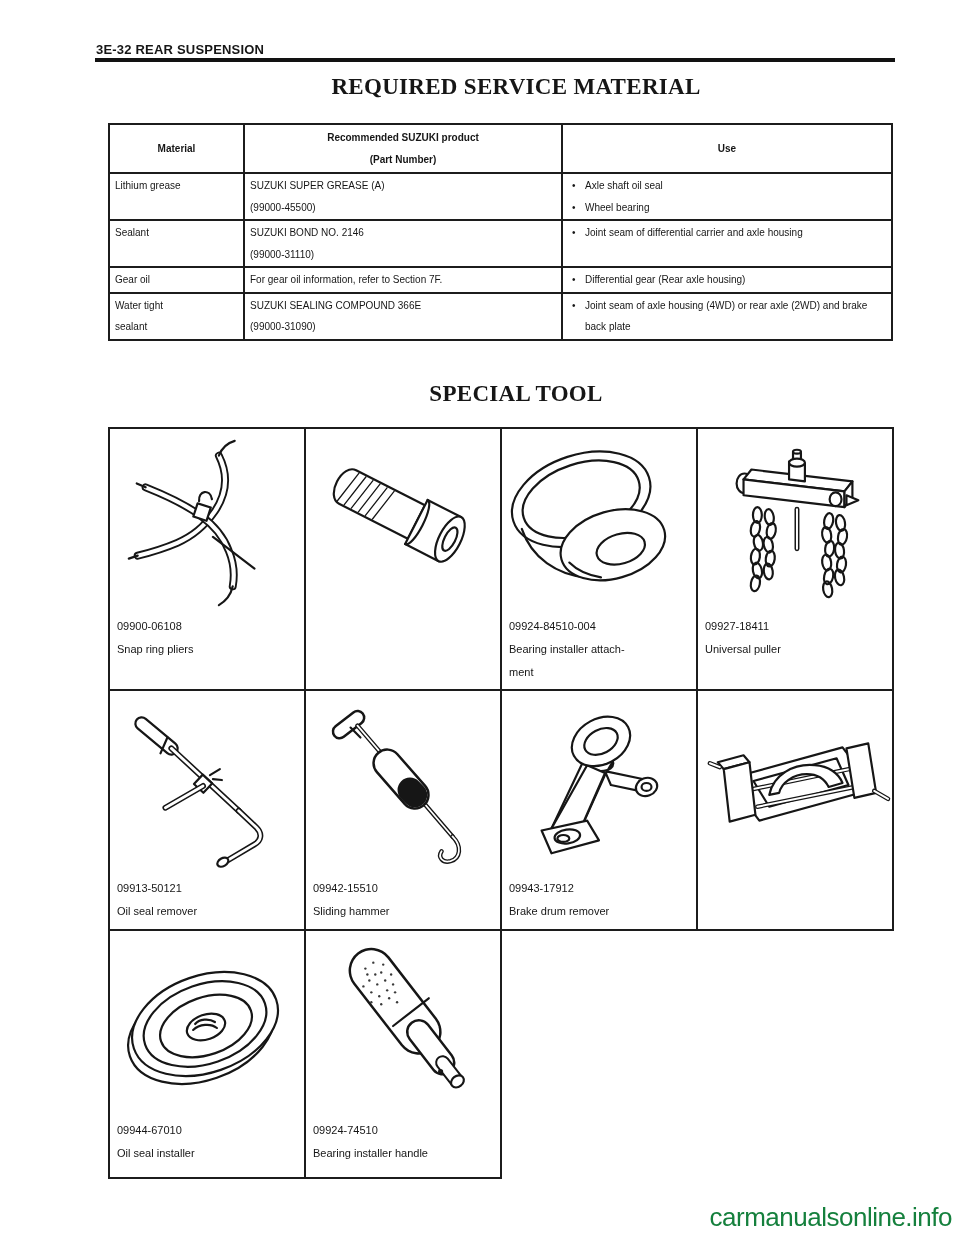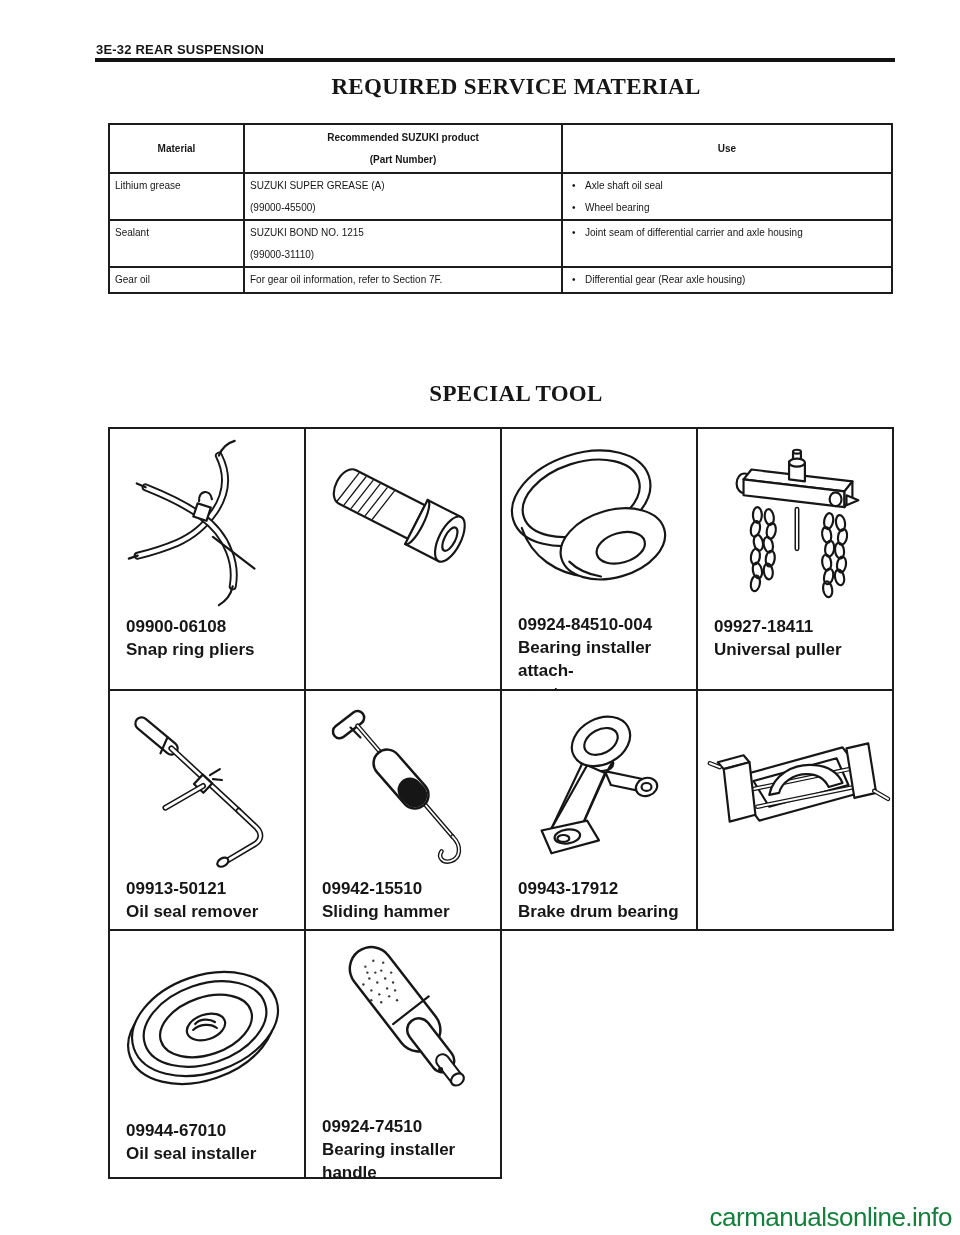--- a/index.html
+++ b/index.html
@@ -26,21 +26,21 @@
   
   .tool-grid{position:absolute;left:72px;top:427px;display:grid;
     grid-template-columns:repeat(4,196px);grid-template-rows:262px 240px 248px;
     border-top:2px solid #1c1c1c;border-left:2px solid #1c1c1c;}
   .tool-cell{border-right:2px solid #1c1c1c;border-bottom:2px solid #1c1c1c;box-sizing:border-box;
     display:flex;flex-direction:column;background:#fff;}
   .tool-cell.blank{border:none;background:transparent;}
   .tool-art{width:100%;height:186px;}
   .row3 .tool-art{height:188px;}
   .tool-art svg{display:block;width:100%;height:100%;}
-  .tool-label{padding:0 16px;font-size:17px;line-height:23px;font-weight:bold;}
+  .tool-label{padding:0 7px;font-size:11px;line-height:23px;}
 
   
   .o {stroke:#161616;fill:none;stroke-width:2.2;stroke-linecap:round;stroke-linejoin:round;}
   .of{stroke:#161616;fill:#ffffff;stroke-width:2.2;stroke-linejoin:round;}
   .bk{stroke:#161616;fill:none;stroke-linecap:round;stroke-linejoin:round;}
   .wt{stroke:#ffffff;fill:none;stroke-linecap:round;stroke-linejoin:round;}
   .th{stroke:#161616;fill:none;stroke-width:1.3;}
   .dt{fill:#3a3a3a;stroke:none;}
 
   .watermark{position:absolute;right:8px;top:1202px;font-size:26px;color:#15803d;letter-spacing:-.5px;}
@@ -83,39 +83,53 @@
         <div class="use-item">Axle shaft oil seal</div>
         <div class="use-item">Wheel bearing</div>
       </td>
     </tr>
     <tr>
       <td>
         <div>Sealant</div>
         <div></div>
       </td>
       <td>
-        <div>SUZUKI BOND NO. 1215</div>
+        <div>SUZUKI BOND NO. 2146</div>
         <div>(99000-31110)</div>
       </td>
       <td class="use">
         <div class="use-item">Joint seam of differential carrier and axle housing</div>
 
       </td>
     </tr>
     <tr>
       <td>
         <div>Gear oil</div>
         <div></div>
       </td>
       <td>
         <div>For gear oil information, refer to Section 7F.</div>
         <div></div>
       </td>
       <td class="use">
         <div class="use-item">Differential gear (Rear axle housing)</div>
+
+      </td>
+    </tr>
+    <tr>
+      <td>
+        <div>Water tight</div>
+        <div>sealant</div>
+      </td>
+      <td>
+        <div>SUZUKI SEALING COMPOUND 366E</div>
+        <div>(99000-31090)</div>
+      </td>
+      <td class="use">
+        <div class="use-item">Joint seam of axle housing (4WD) or rear axle (2WD) and brake back plate</div>
 
       </td>
     </tr>
   </tbody>
     </table>
 
   <div class="title" id="title-special">SPECIAL TOOL</div>
 
   <div class="tool-grid">
 
@@ -278,21 +292,21 @@
           <path class="of" d="M86,74 L104,82 L76,146 L50,138 Z"></path>
           <path class="of" d="M40,140 L86,130 L98,150 L50,163 Z"></path>
           <ellipse class="of" cx="66" cy="146" rx="13" ry="7" transform="rotate(-8 66 146)"></ellipse>
           <ellipse class="o" cx="62" cy="148" rx="6" ry="3.5"></ellipse>
           <ellipse class="of" cx="100" cy="50" rx="31" ry="23" transform="rotate(-28 100 50)"></ellipse>
           <ellipse class="of" cx="100" cy="50" rx="18" ry="12" transform="rotate(-28 100 50)"></ellipse>
         </svg>
       </div>
       <div class="tool-label">
         <div>09943-17912</div>
-        <div>Brake drum bearing</div>
+        <div>Brake drum remover</div>
         <div></div>
       </div>
     </div>
 
     <div class="tool-cell row2">
       <div class="tool-art">
         <svg viewBox="0 0 196 186">
           <path class="of" fill-rule="evenodd" d="M30,88 L146,56 L178,98 L62,130 Z M56,90 L140,67 L152,94 L72,116 Z"></path>
           <path class="bk" stroke-width="4.5" d="M56,98 L162,76"></path>
           <path class="wt" stroke-width="2" d="M56,98 L162,76"></path>

